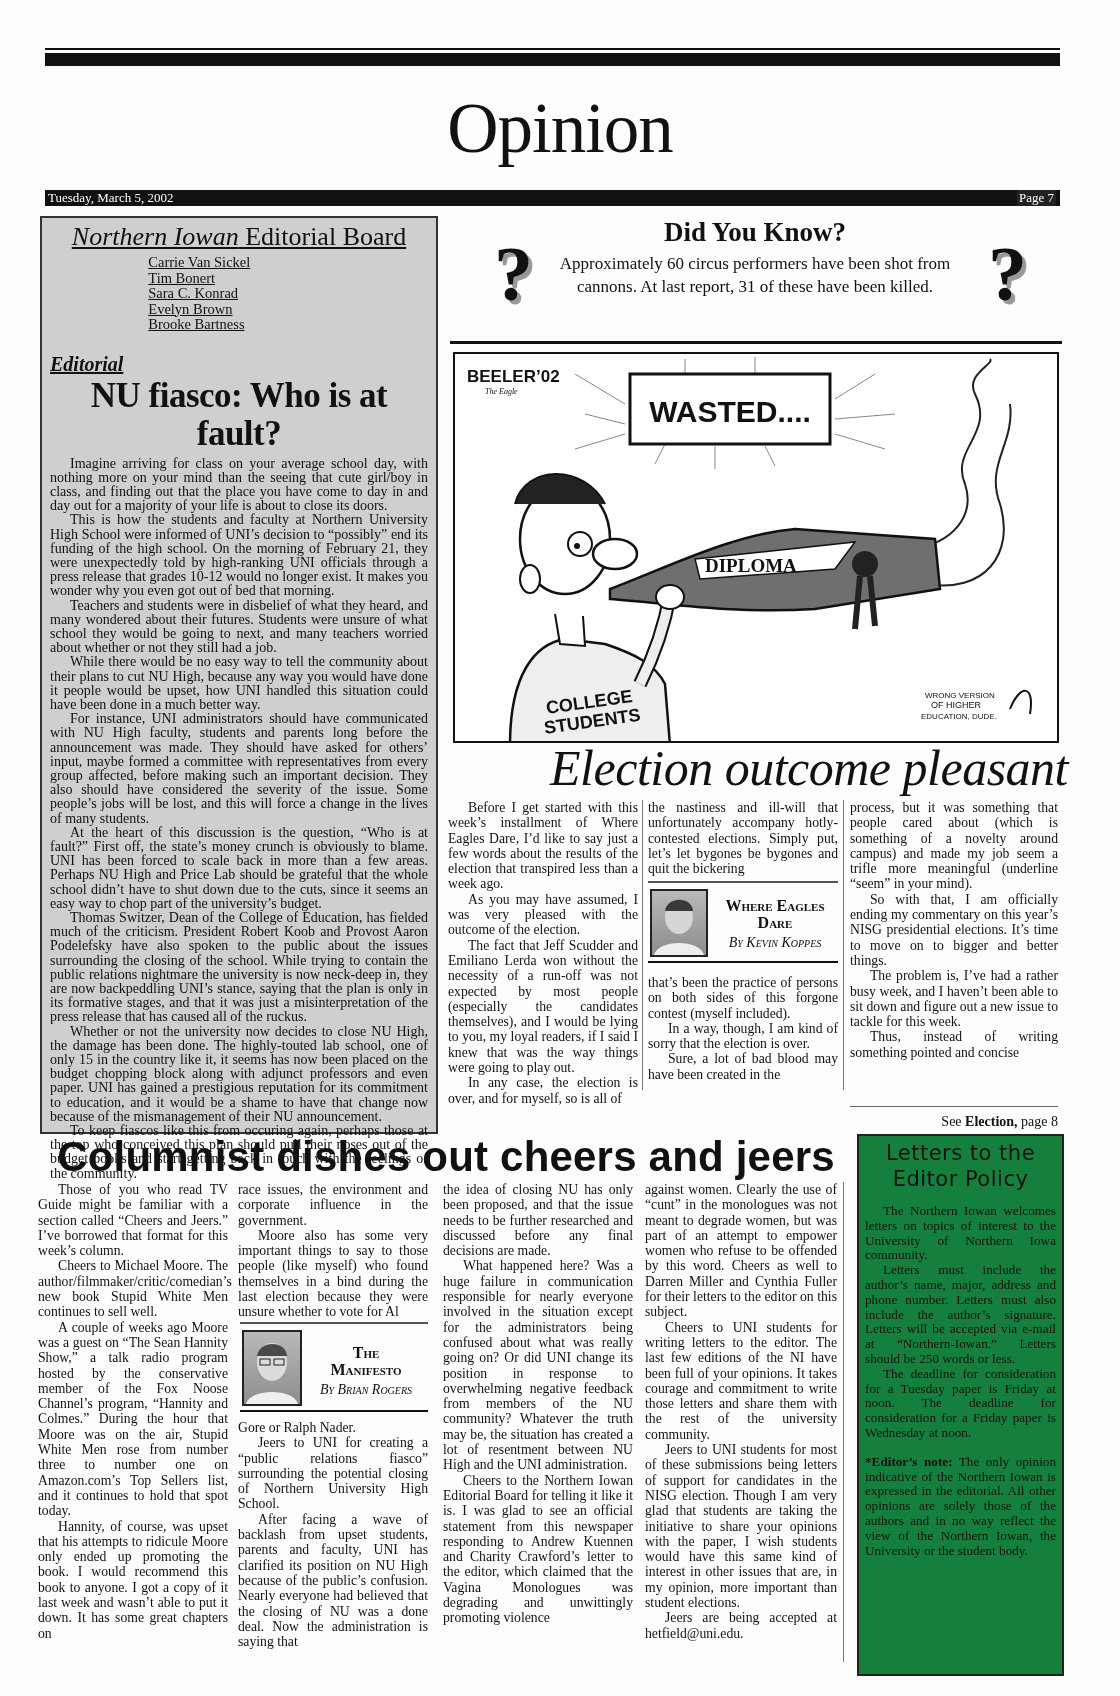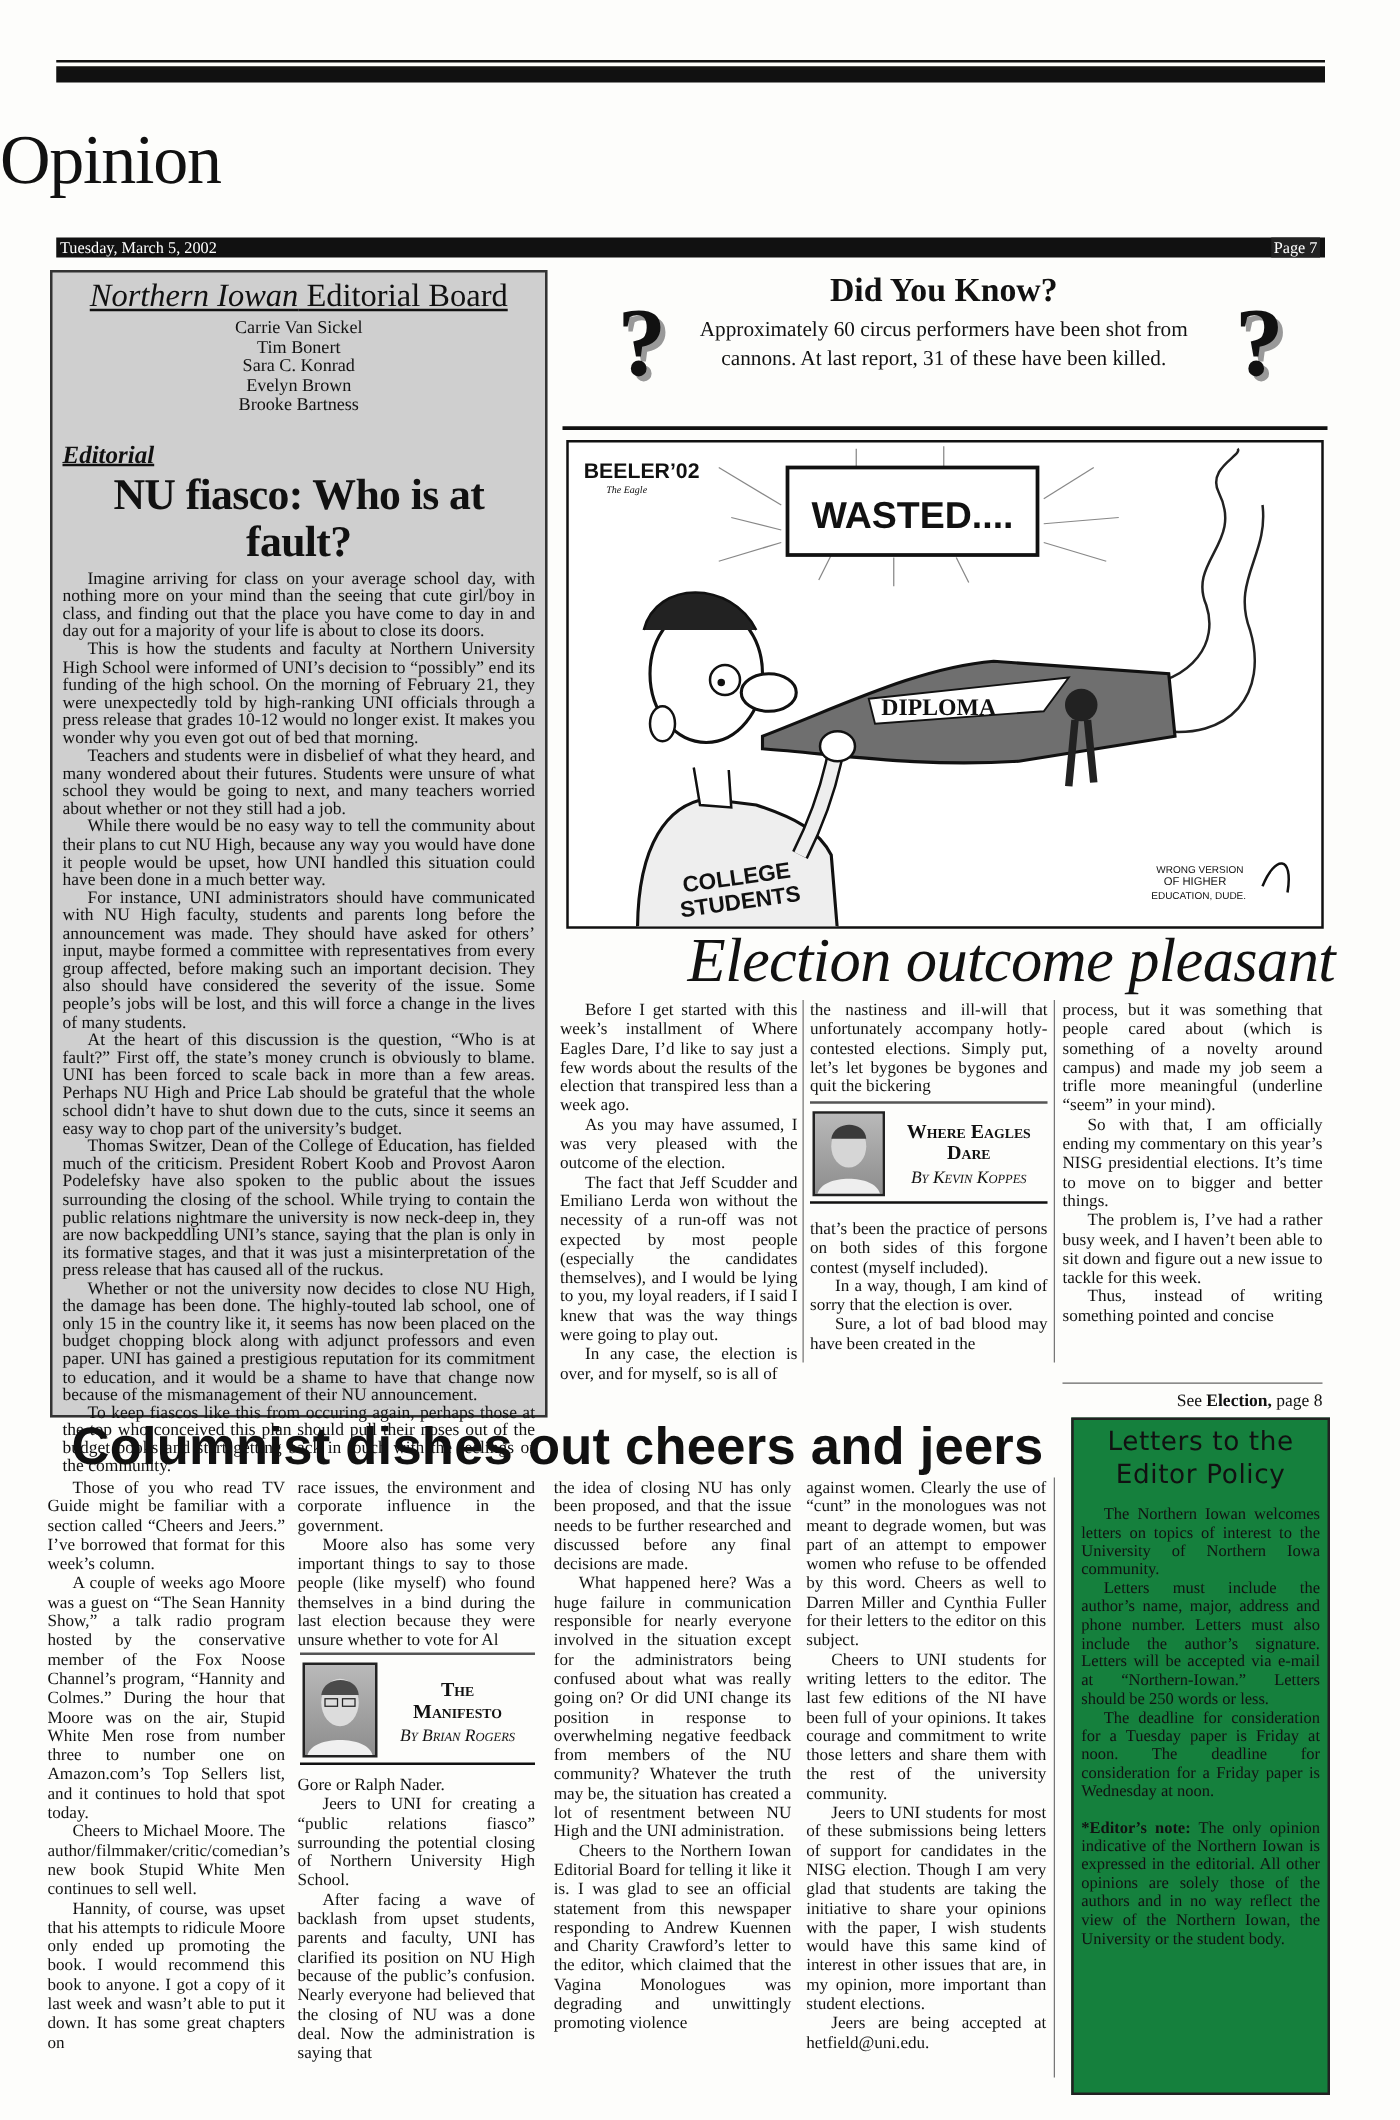--- a/index.html
+++ b/index.html
@@ -3,32 +3,32 @@
 <meta charset="utf-8">
 <style>
   * { box-sizing: border-box; margin: 0; padding: 0; }
   html, body { width: 1120px; height: 1696px; background: #fdfdfb; }
   body { position: relative; font-family: "Liberation Serif", serif; color: #111; overflow: hidden; }
   .abs { position: absolute; }
 
   .rule-thin { left: 45px; top: 48px; width: 1015px; height: 2px; background: #111; }
   .rule-thick { left: 45px; top: 53px; width: 1015px; height: 13px; background: #111; }
 
-  .masthead { left: 0; top: 78px; width: 1120px; text-align: left; font-family: "Liberation Serif", serif; font-size: 56px; line-height: 100px; font-weight: normal; letter-spacing: -1px; }
+  .masthead { left: 0; top: 78px; width: 1120px; text-align: center; font-family: "Liberation Serif", serif; font-size: 71px; line-height: 100px; font-weight: normal; letter-spacing: -1px; }
 
   .datebar { left: 45px; top: 190px; width: 1015px; height: 16px; background: #111; color: #fff; font-size: 13px; line-height: 16px; }
   .datebar .date { position: absolute; left: 3px; top: 0; }
   .datebar .page { position: absolute; right: 4px; top: 0; background: #222; padding: 0 2px; }
 
   
   .editorial { left: 40px; top: 216px; width: 398px; height: 918px; background: #cfcfcf; border: 2px solid #333; padding: 4px 8px; }
   .board-title { text-align: center; font-size: 26px; line-height: 30px; text-decoration: underline; }
   .board-title i { font-style: italic; }
   .board-cols { display: flex; justify-content: space-around; margin-top: 3px; }
-  .board-col { text-align: center; font-size: 14.5px; line-height: 15.5px; width: 48%; }
+  .board-col { text-align: left; font-size: 14.5px; line-height: 15.5px; width: 48%; text-decoration: underline; }
   .ed-label { font-size: 20px; font-weight: bold; font-style: italic; text-decoration: underline; margin-top: 20px; line-height: 22px; }
   .ed-headline { font-size: 35px; font-weight: bold; text-align: center; line-height: 38px; margin-top: 2px; letter-spacing: -0.5px; }
   .ed-body { font-size: 14px; line-height: 14.2px; text-align: justify; margin-top: 4px; }
   .ed-body p { text-indent: 20px; }
 
   
   .dyk { left: 450px; top: 214px; width: 610px; height: 116px; }
   .dyk-title { position: absolute; left: 0; top: 2px; width: 100%; text-align: center; font-size: 27px; font-weight: bold; line-height: 32px; }
   .dyk-text { position: absolute; left: 85px; top: 38px; width: 440px; text-align: center; font-size: 17px; line-height: 23px; }
   .qmark { position: absolute; top: 20px; font-size: 78px; font-weight: bold; line-height: 80px; color: #111; text-shadow: 4px 4px 0 #999; }
@@ -200,22 +200,22 @@
 </div>
 
 <div class="abs see-more">
   <span>See </span><b>Election,</b><span> page 8</span>
 </div>
 
 <h2 class="abs cheers-head">Columnist dishes out cheers and jeers</h2>
 
 <div class="col" style="left:38px; top:1182px; width:190px;">
   <p>Those of you who read TV Guide might be familiar with a section called “Cheers and Jeers.” I’ve borrowed that format for this week’s column.</p>
+  <p>Cheers to Michael Moore. The author/filmmaker/critic/comedian’s new book Stupid White Men continues to sell well.</p>
   <p>A couple of weeks ago Moore was a guest on “The Sean Hannity Show,” a talk radio program hosted by the conservative member of the Fox Noose Channel’s program, “Hannity and Colmes.” During the hour that Moore was on the air, Stupid White Men rose from number three to number one on Amazon.com’s Top Sellers list, and it continues to hold that spot today.</p>
-  <p>Cheers to Michael Moore. The author/filmmaker/critic/comedian’s new book Stupid White Men continues to sell well.</p>
   <p>Hannity, of course, was upset that his attempts to ridicule Moore only ended up promoting the book. I would recommend this book to anyone. I got a copy of it last week and wasn’t able to put it down. It has some great chapters on</p>
 </div>
 
 <div class="col" style="left:238px; top:1182px; width:190px;">
   <p class="noind">race issues, the environment and corporate influence in the government.</p>
   <p>Moore also has some very important things to say to those people (like myself) who found themselves in a bind during the last election because they were unsure whether to vote for Al</p>
 </div>
 
 <div class="byline-box" style="left:240px; top:1322px; width:188px; height:90px;">
   <div class="byline-photo" style="left:2px; top:6px; width:60px; height:76px;">

